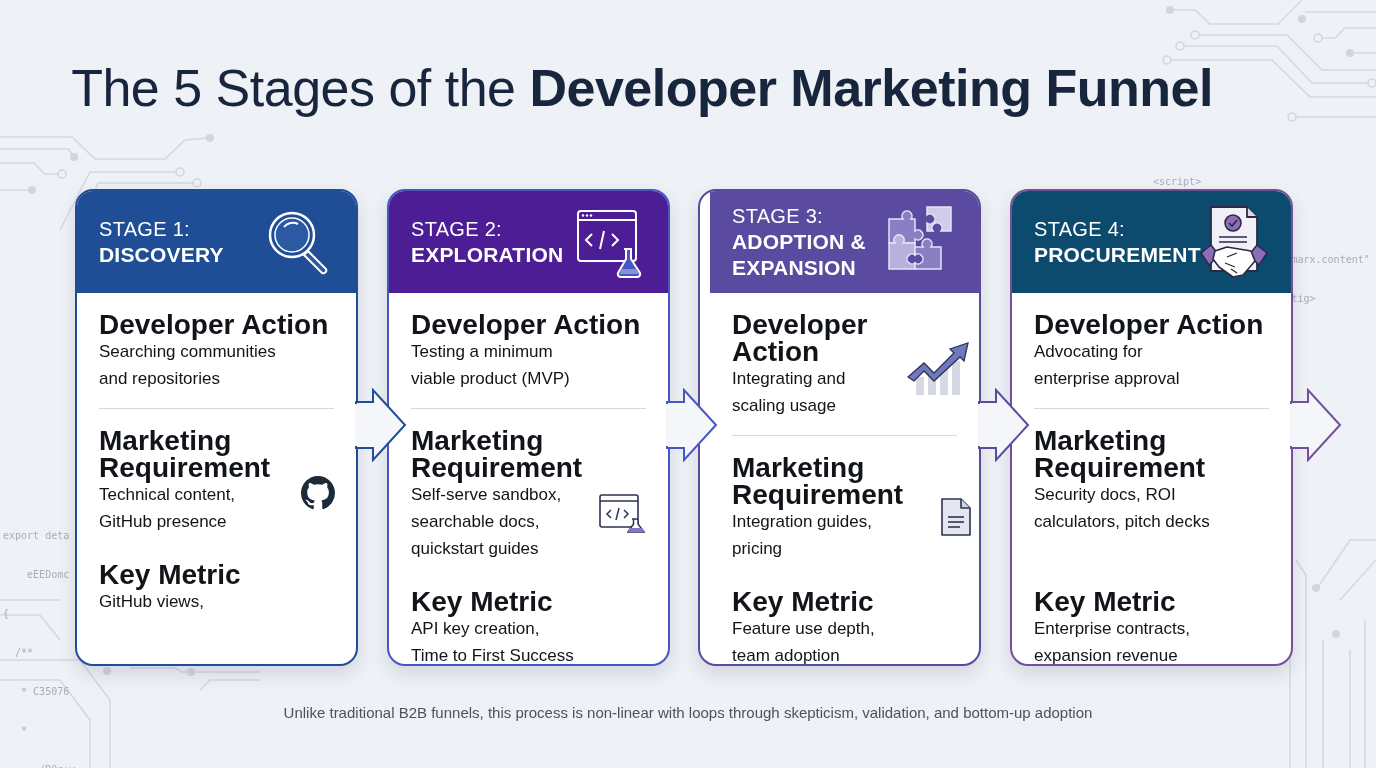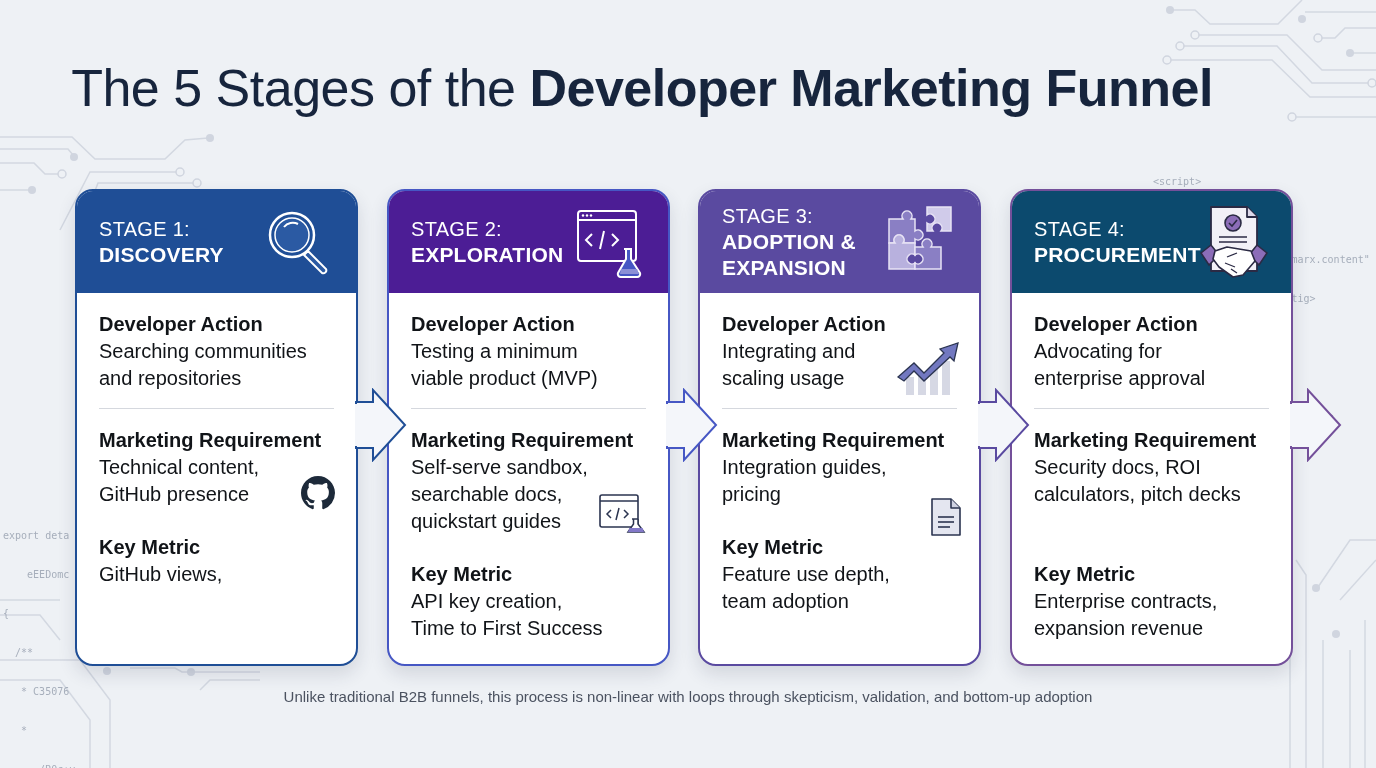--- a/index.html
+++ b/index.html
@@ -28,29 +28,29 @@
     box-shadow: 0 8px 18px rgba(40,50,80,0.14); overflow: hidden; z-index: 2;
   }
   .card-header {
     height: 102px; position: relative; color: #fff; padding: 0 22px;
     display: flex; flex-direction: column; justify-content: center;
   }
   .card-header .stage-num { font-size: 20px; font-weight: 400; line-height: 26px; letter-spacing: 0.3px; }
   .card-header .stage-name { font-size: 21px; font-weight: 700; line-height: 26px; letter-spacing: 0.2px; }
   .card-header .icon { position: absolute; right: 18px; top: 14px; width: 76px; height: 76px; }
   .card-body { padding: 18px 22px 0 22px; position: relative; }
-  .section-title { font-size: 20px; font-weight: 700; line-height: 27px; color: #111418; }
-  .section-text { font-size: 20px; font-weight: 400; line-height: 27px; color: #111418; }
+  .section-title { font-size: 28px; font-weight: 700; line-height: 27px; color: #111418; }
+  .section-text { font-size: 17px; font-weight: 400; line-height: 27px; color: #111418; }
   .divider { height: 1px; background: #d5d8de; margin: 16px 0 18px 0; }
   .section-gap { height: 26px; }
   .inline-icon { position: absolute; }
 
   .arrow { position: absolute; width: 52px; height: 74px; z-index: 3; }
   .footnote {
-    position: absolute; left: 0; top: 688px; width: 1376px; text-align: center;
+    position: absolute; left: 0; top: 704px; width: 1376px; text-align: center;
     font-size: 15px; color: #4b5260; z-index: 2;
   }
 </style>
 </head>
 <body>
 
 <svg class="bg-svg" viewBox="0 0 1376 768">
   <g stroke="#d3d8e1" stroke-width="1.5" fill="none">
 
     <polyline points="0,137 72,137 95,159 165,159 185,140 208,138"></polyline>
@@ -207,21 +207,21 @@
     </svg>
     <div class="section-gap"></div>
     <div class="section-title">Key Metric</div>
     <div class="section-text">
       <div>API key creation,</div>
       <div>Time to First Success</div>
     </div>
   </div>
 </div>
 
-<div class="card" style="left:698px; border-color:#5a4aa0;">
+<div class="card" style="left:698px; border-color:#5a4aa0;padding-left:10px;">
   <div class="card-header" style="background:#5a4aa0;">
     <div class="stage-num">STAGE 3:</div>
     <div class="stage-name">ADOPTION &amp;</div>
     <div class="stage-name">EXPANSION</div>
     <svg class="icon" viewBox="0 0 76 76" style="top:12px;">
       <path d="M4 16 L18 16 a5 5 0 1 1 8 0 L30 16 L30 28 a5 5 0 1 1 0 8 L30 40 L18 40 a5 5 0 1 0 -8 0 L4 40 Z" fill="#8a7fc4" stroke="#e7e3f5" stroke-width="1.5"></path>
       <path d="M4 40 L10 40 a5 5 0 1 1 8 0 L30 40 L30 52 a5 5 0 1 0 0 8 L30 66 L4 66 Z" fill="#b8b1de" stroke="#e7e3f5" stroke-width="1.5"></path>
       <path d="M30 44 L38 44 a5 5 0 1 1 8 0 L56 44 L56 66 L30 66 L30 60 a5 5 0 1 0 0 -8 Z" fill="#8a7fc4" stroke="#e7e3f5" stroke-width="1.5"></path>
       <path d="M42 4 L66 4 L66 28 L56 28 a5 5 0 1 0 -8 0 L42 28 L42 20 a5 5 0 1 0 0 -8 Z" fill="#d0cbea" stroke="#e7e3f5" stroke-width="1.5"></path>
     </svg>

